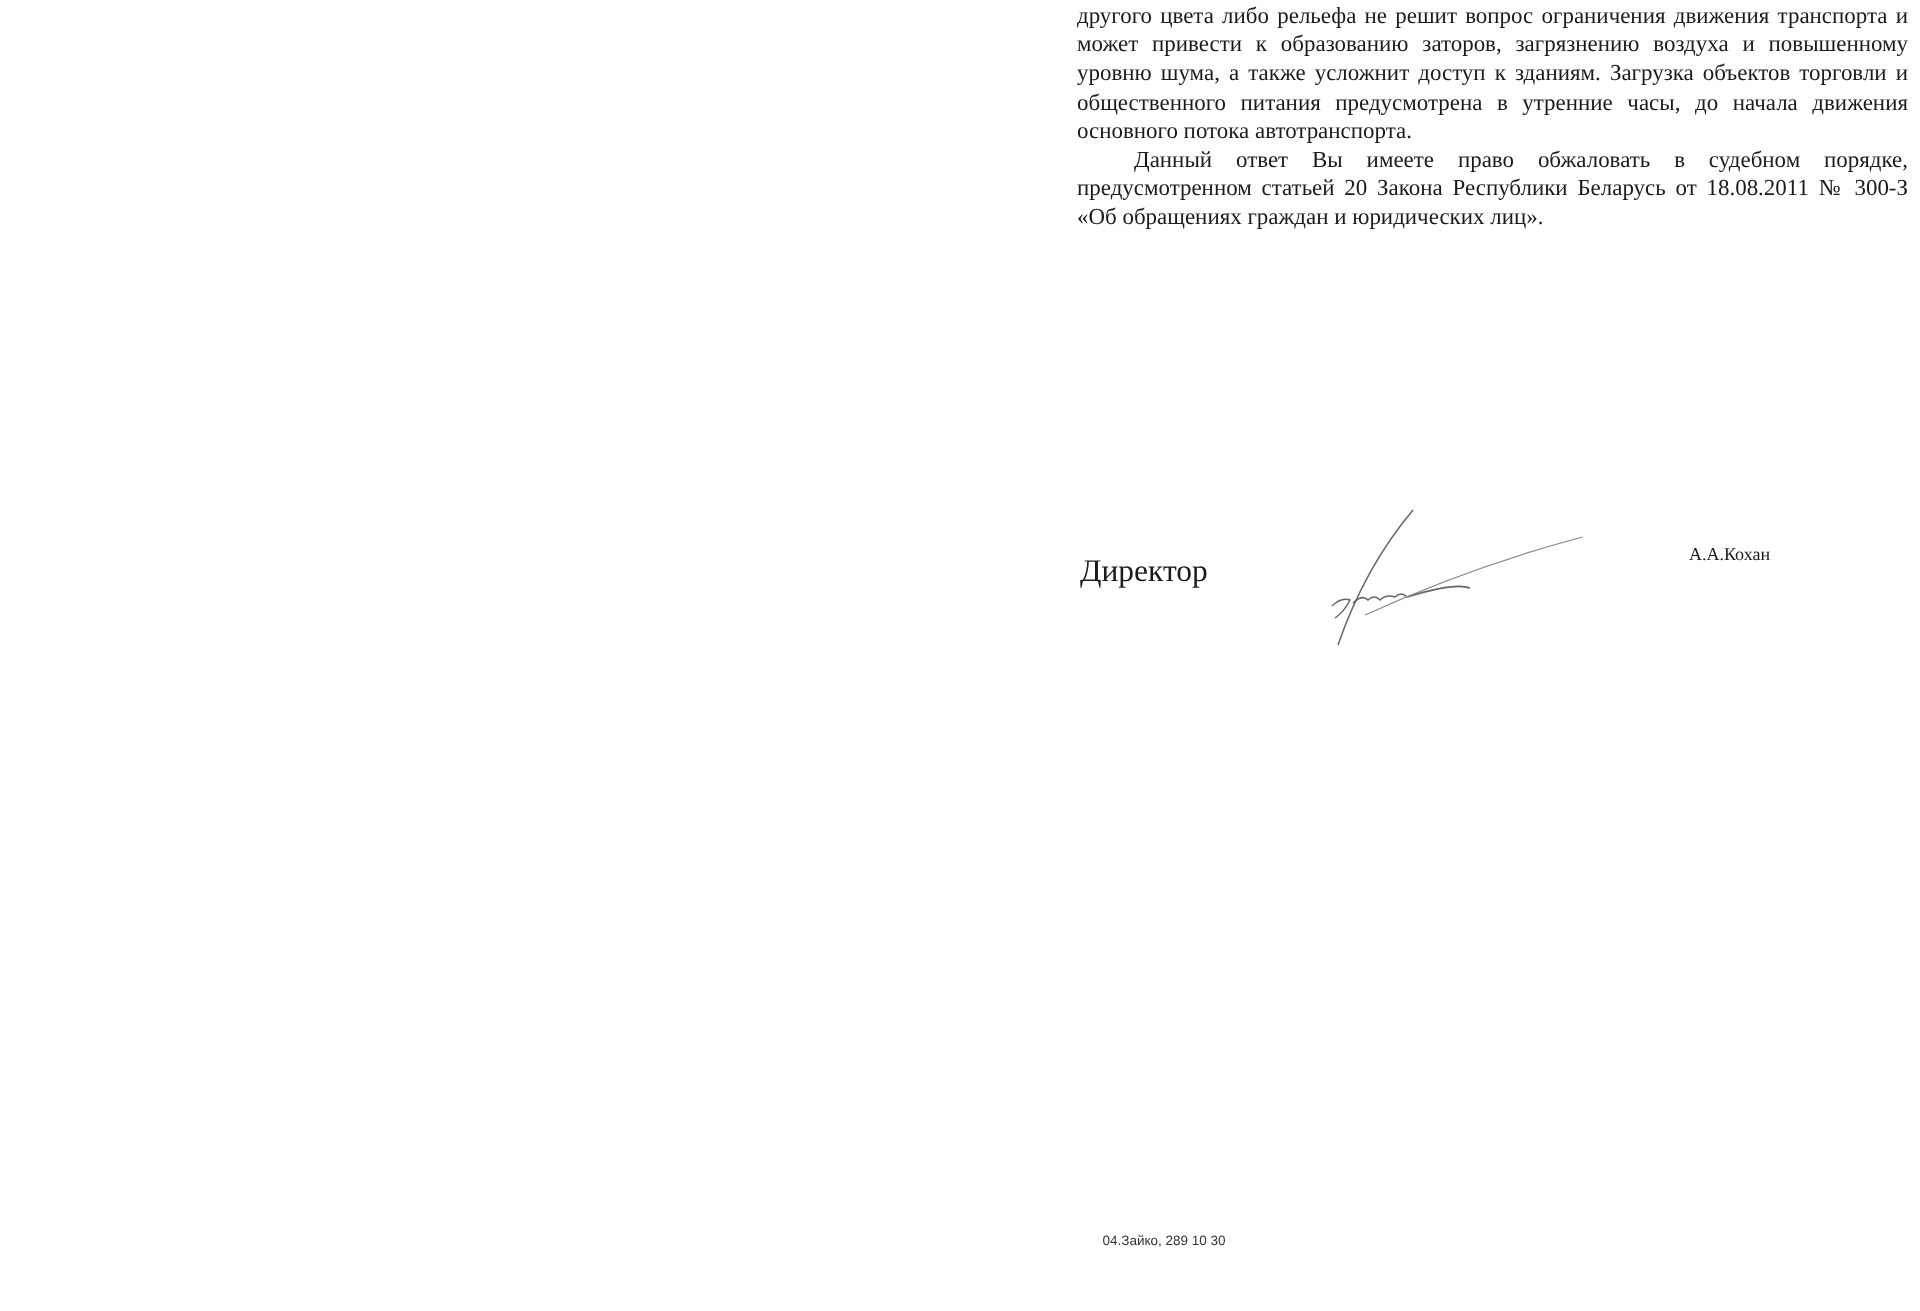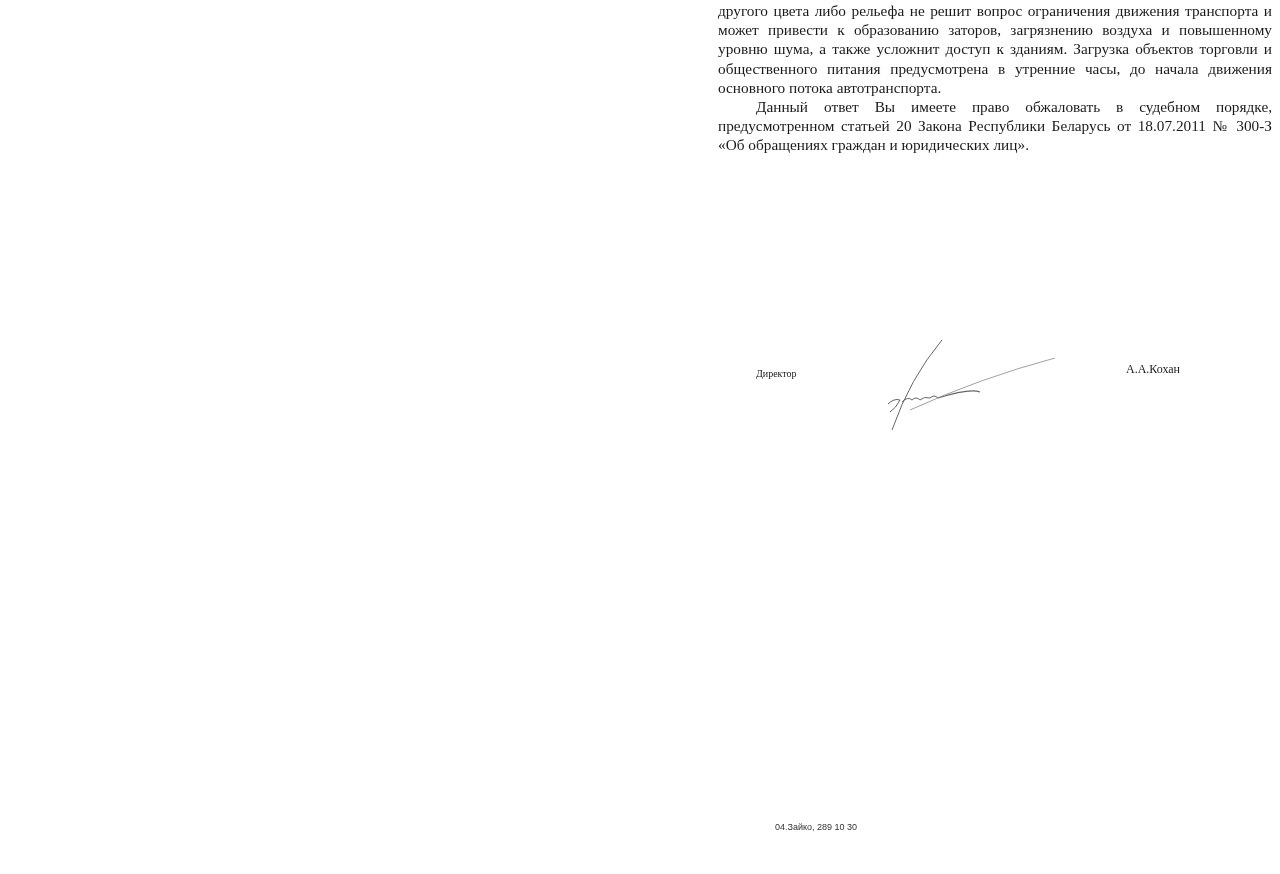--- a/index.html
+++ b/index.html
@@ -28,25 +28,25 @@
   .redact { position: absolute; border: 4px solid #c7c7c7; background: #fff; box-sizing: border-box; }
   #redact-1 { left: 243px; top: 236px; width: 152px; height: 16px; }
   #redact-2 { left: 243px; top: 278px; width: 268px; height: 62px; }
   #info-note { position: absolute; left: 243px; top: 257px; font-size: 15px; }
 
   .body-text { position: absolute; font-size: 15.3px; line-height: 19.2px; text-align: justify; }
   .body-text p { margin: 0; text-indent: 38px; }
   #left-body { left: 44px; top: 368px; width: 556px; }
   #right-body { left: 718px; top: 1px; width: 554px; }
 
-  #director-label { position: absolute; left: 756px; top: 368px; font-size: 10px; }
+  #director-label { position: absolute; left: 720px; top: 368px; font-size: 21px; }
   #director-name { position: absolute; left: 1126px; top: 362px; font-size: 12px; }
   #signature { position: absolute; left: 880px; top: 338px; width: 180px; height: 100px; }
   #footer-note { position: absolute; left: 735px; top: 822px; font-size: 9px;
-                 font-family: "Liberation Sans", sans-serif; color: #333; margin-left: 40px; }
+                 font-family: "Liberation Sans", sans-serif; color: #333; }
 </style>
 </head>
 <body>
 
 <div class="page" id="left-page">
 
   <div class="hdr" id="hdr-by">
     <div>МІНСКІ ГАРАДСКІ</div>
     <div>ВЫКАНАЎЧЫ КАМІТЭТ</div>
     <div>КАМУНАЛЬНАЕ БУДАЎНІЧА-</div>
@@ -105,21 +105,21 @@
     <p>По поручению Минского горисполкома КУП «Минская спадчина» рассмотрело электронное обращение жителей г. Минска от 31.05.2018 по вопросу реконструкции улиц Комсомольская, Революционная и информирует.</p>
     <p>Проектом «Реконструкция, реставрация застройки Исторического центра г. Минска. III очередь - часть Верхнего города и территория, прилегающая к нему, ограниченная, пл. Свободы, ул. Интернациональной, ул. Городской вал, ул. Немигой» предусмотрена установка двух рядов фонарей для обеспечения равномерного распространения света части улицы Комсомольской: один ряд освещает четную сторону, второй-распределяет свет на прилегающую территорию пешеходной зоны.</p>
     <p>Озеленение реконструируемой территории включает устройство клумб по четной стороне улицы Комсомольской с посадкой многолетников. Однолетние растения высаживаются в цветочницы. В ходе реконструкции улиц, с учетом рекомендаций Министерства природных ресурсов и охраны окружающей среды от 05.10.2017 № 355, мнения жителей данной территории, существующие зеленые насаждения сохранены, за исключением одного засохшего дерева. Дополнительно проектом предусмотрена посадка новых деревьев. В настоящее время подрядная организация ведет подготовку и обрамление лунок в местах высадки деревьев.</p>
     <p>В целях совершенствования организации движения в историко-культурной части города Минска, для обеспечения безопасности дорожного и пешеходного движения предусмотрена установка средств ограничения доступа - размещение столбиков. Применение плитки</p>
   </div>
 </div>
 
 <div class="page" id="right-page-wrap" style="left:0;width:1280px;pointer-events:none">
   <div class="body-text" id="right-body">
     <p style="text-indent:0">другого цвета либо рельефа не решит вопрос ограничения движения транспорта и может привести к образованию заторов, загрязнению воздуха и повышенному уровню шума, а также усложнит доступ к зданиям. Загрузка объектов торговли и общественного питания предусмотрена в утренние часы, до начала движения основного потока автотранспорта.</p>
-    <p>Данный ответ Вы имеете право обжаловать в судебном порядке, предусмотренном статьей 20 Закона Республики Беларусь от 18.07.2011 № 300-З «Об обращениях граждан и юридических лиц».</p>
+    <p>Данный ответ Вы имеете право обжаловать в судебном порядке, предусмотренном статьей 20 Закона Республики Беларусь от 18.08.2011 № 300-З «Об обращениях граждан и юридических лиц».</p>
   </div>
 
   <div id="director-label">Директор</div>
   <svg id="signature" viewBox="0 0 180 100">
     <path d="M62 2 Q30 40 12 92" fill="none" stroke="#666" stroke-width="1"></path>
     <path d="M8 66 Q14 60 20 62 Q16 70 10 74" fill="none" stroke="#666" stroke-width="1"></path>
     <path d="M22 64 Q28 58 32 62 Q36 58 40 62 Q44 58 50 60 Q54 56 58 60" fill="none" stroke="#666" stroke-width="1"></path>
     <path d="M58 60 Q90 50 100 54" fill="none" stroke="#666" stroke-width="1.2"></path>
     <path d="M30 72 Q100 40 175 20" fill="none" stroke="#888" stroke-width="0.8"></path>
   </svg>

